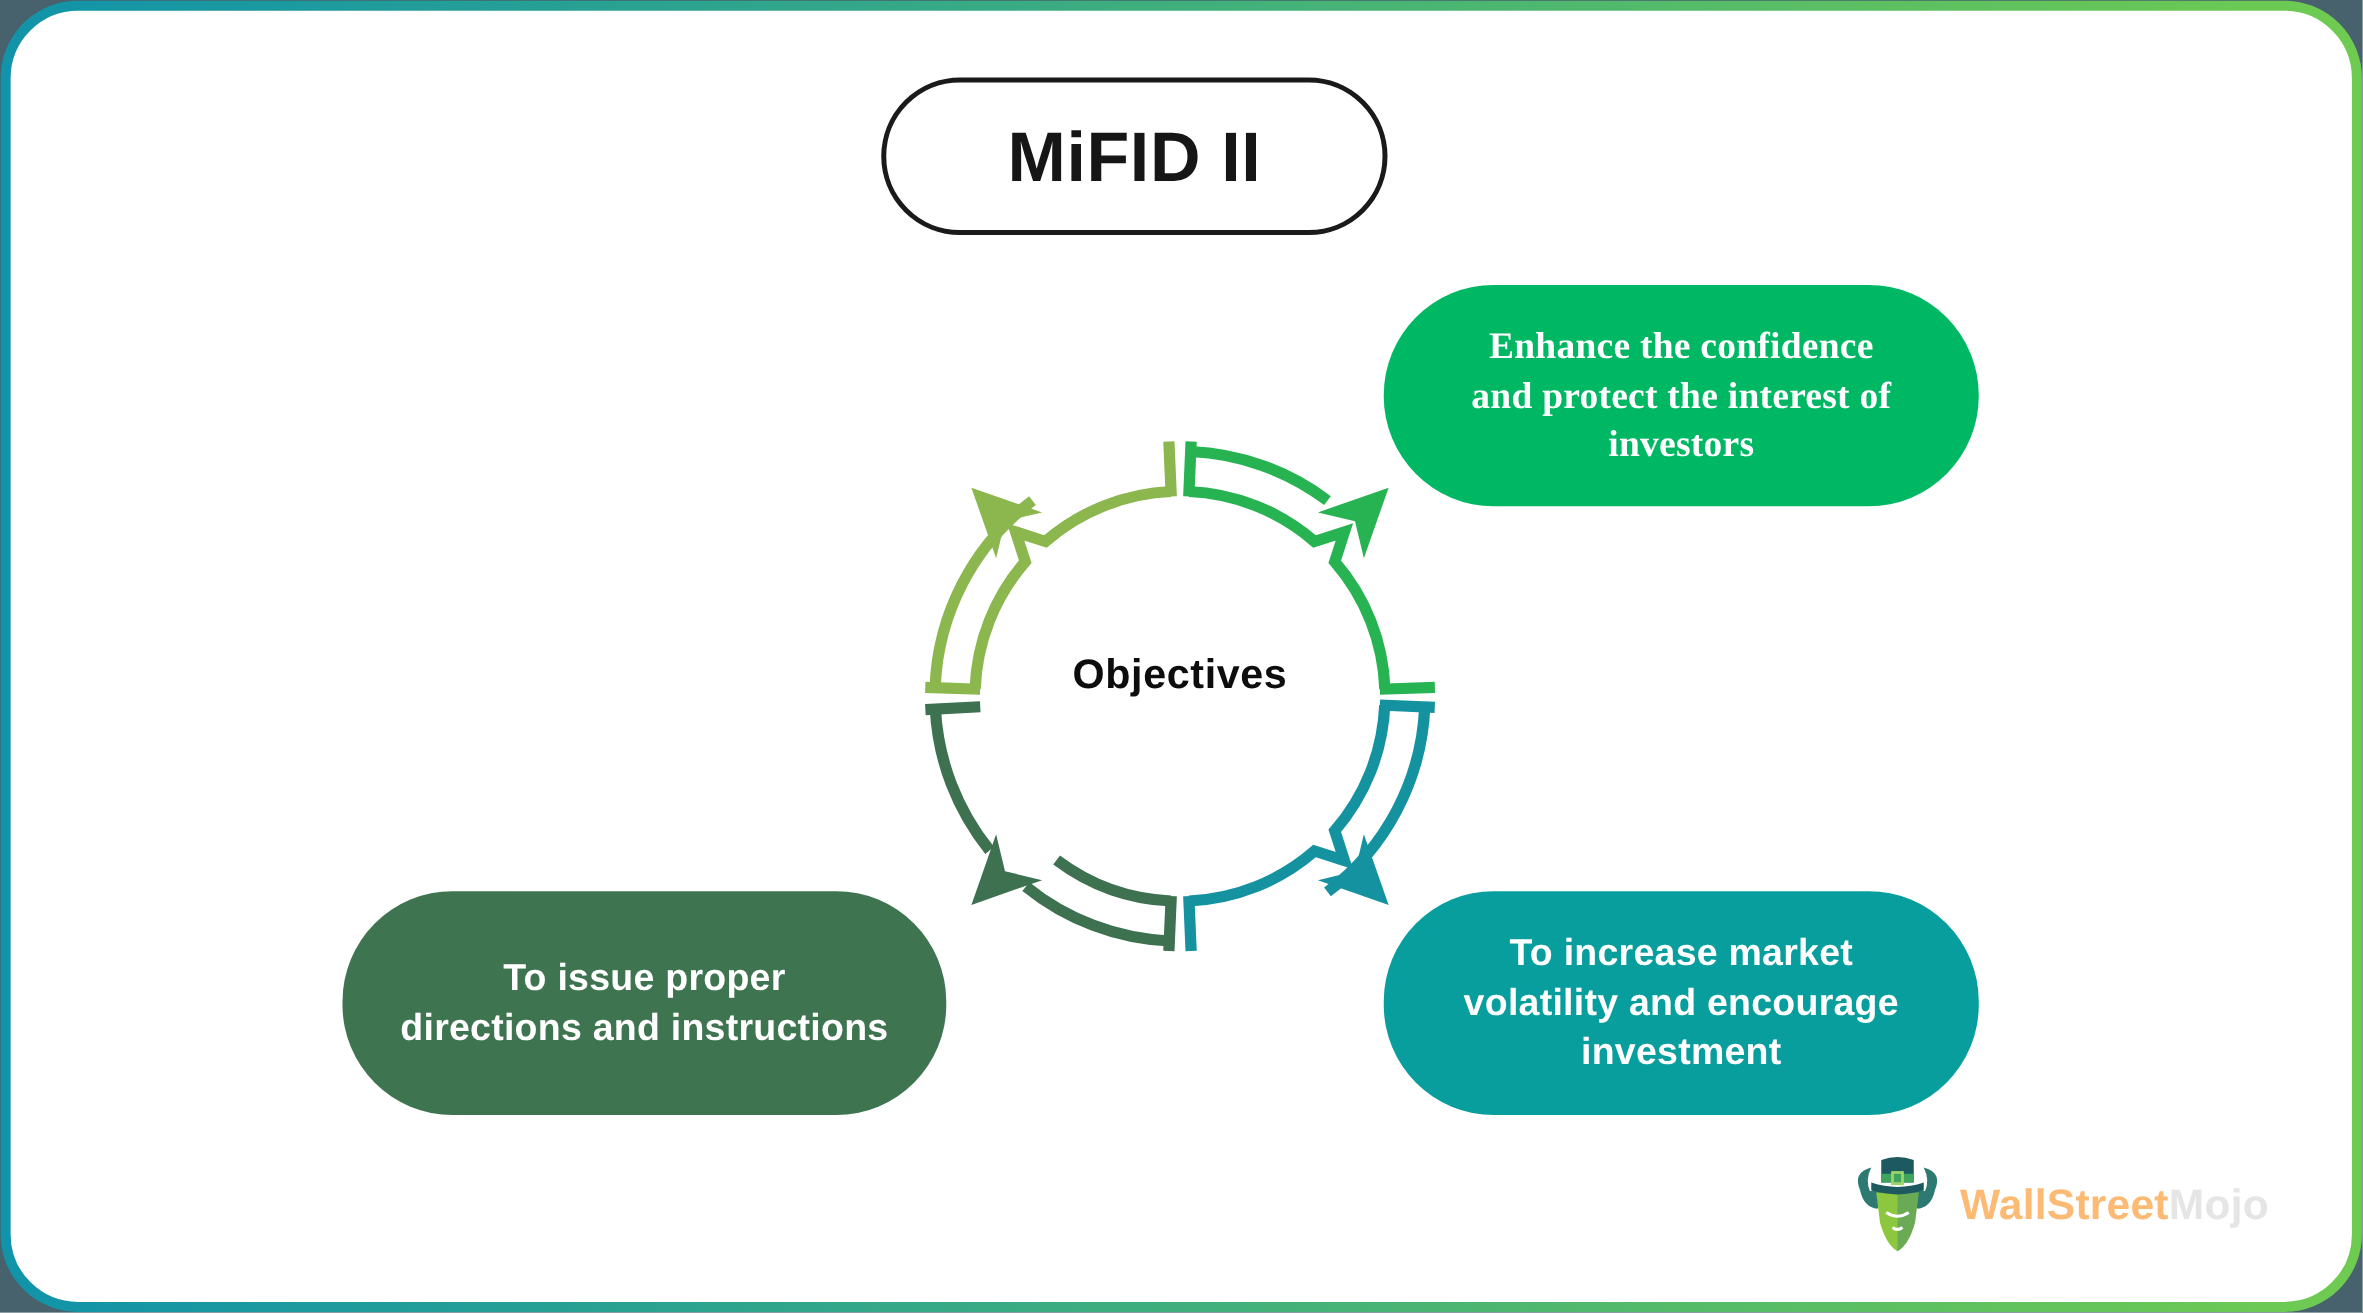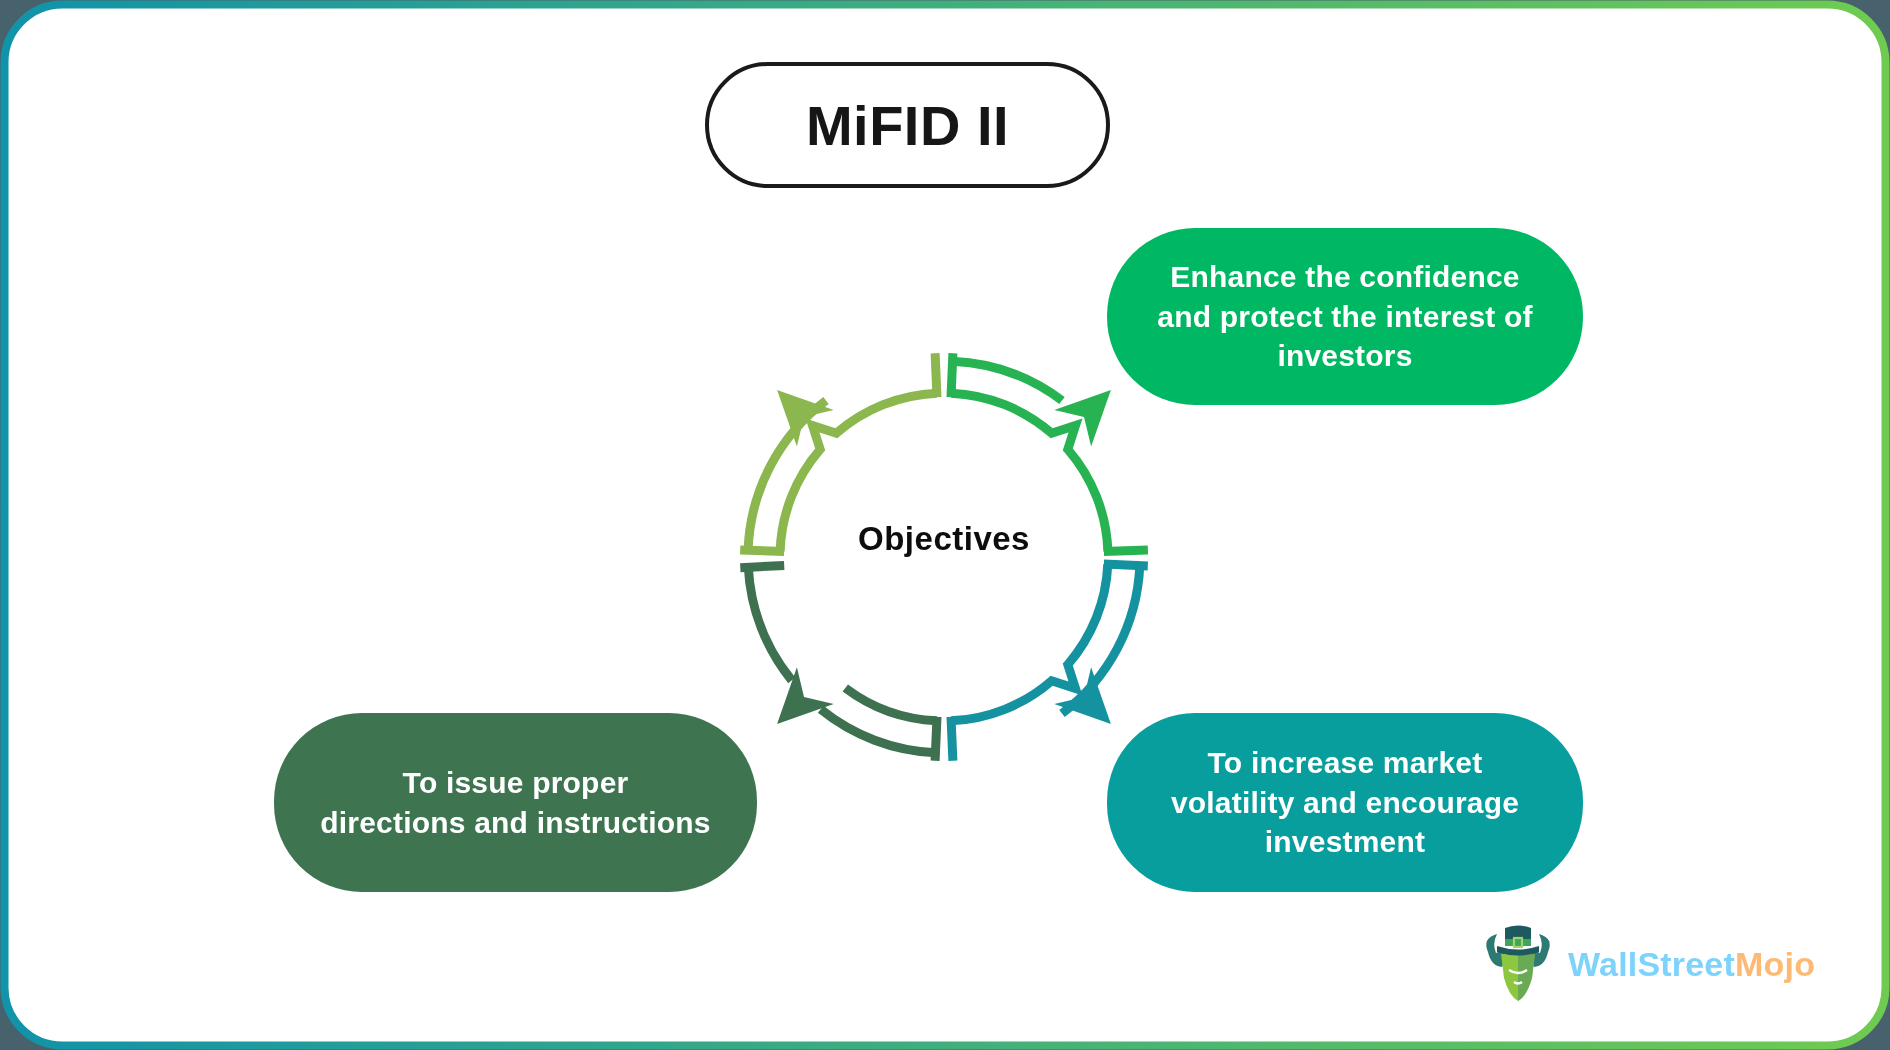--- a/index.html
+++ b/index.html
@@ -14,21 +14,21 @@
   .title-pill span { font-size:56px; font-weight:800; letter-spacing:0.5px; color:#161616; }
   .obox {
     position:absolute; width:476px; height:177px; border-radius:88px;
     display:flex; align-items:center; justify-content:center; text-align:center; z-index:3;
   }
   .obox span {
     color:#ffffff; font-size:30px; font-weight:700; line-height:1.33;
     white-space:pre-line; padding:0 18px; letter-spacing:0.2px;
   }
   .tl { left:277px; top:228px; }
-  .tr { left:1107px; top:228px; }
+  .tr { left:1107px; top:228px;font-family:Liberation Serif, serif; }
   .bl { left:274px; top:713px; height:179px; width:483px; }
   .br { left:1107px; top:713px; height:179px; }
   .center-label {
     position:absolute; left:794px; top:520px; width:300px; text-align:center; z-index:3;
     font-size:33px; font-weight:800; color:#0d0d0d; letter-spacing:0.5px;
   }
   .logo { position:absolute; left:1478px; top:922px; display:flex; align-items:center; gap:10px; z-index:3; }
   .logo-text { font-size:34px; font-weight:800; letter-spacing:0.2px; }
 </style>
 </head>
@@ -111,17 +111,17 @@
       <path d="M40 32 L57 32 L54 56 Q49 74 40 79 Z" opacity="0.55" fill="#4E9467"></path>
 
       <path d="M31 48 Q40 54 49 48 M36 60 Q40 63 44 60" stroke="#ffffff" stroke-width="2.4" fill="none"></path>
 
       <path d="M27 6 Q40 1 53 6 L53 24 L27 24 Z" fill="#1D5A60"></path>
       <rect x="27" y="17" width="26" height="7" fill="#3FA45C"></rect>
       <rect x="36" y="16" width="8" height="9" fill="none" stroke="#9FD468" stroke-width="2.2"></rect>
       <path d="M19 24 Q40 31 61 24 L61 30 Q40 37 19 30 Z" fill="#1D5A60"></path>
     </svg>
     <div class="logo-text">
-      <span style="color: #7dd3fc;">WallStreet</span><span style="color: #fdba74;">Mojo</span>
+      <span style="color: #fdba74;">WallStreet</span><span style="color: #e5e5e5;">Mojo</span>
     </div>
   </div>
 
 </div>
 
 </body></html>

